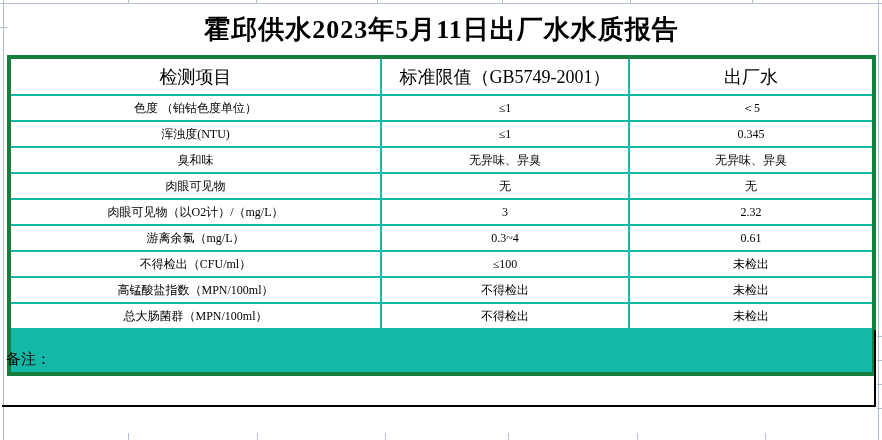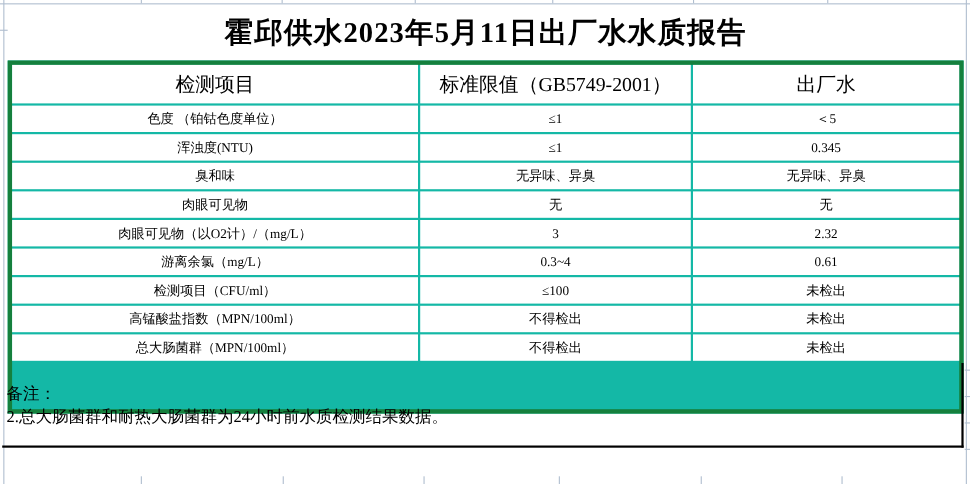--- a/index.html
+++ b/index.html
@@ -107,32 +107,31 @@
     <div class="cell">肉眼可见物（以O2计）/（mg/L）</div>
     <div class="cell">3</div>
     <div class="cell">2.32</div>
   </div>
   <div class="trow">
     <div class="cell">游离余氯（mg/L）</div>
     <div class="cell">0.3~4</div>
     <div class="cell">0.61</div>
   </div>
   <div class="trow">
-    <div class="cell">检测项目（CFU/ml）</div>
+    <div class="cell">不得检出（CFU/ml）</div>
     <div class="cell">≤100</div>
     <div class="cell">未检出</div>
   </div>
   <div class="trow">
     <div class="cell">高锰酸盐指数（MPN/100ml）</div>
     <div class="cell">不得检出</div>
     <div class="cell">未检出</div>
   </div>
   <div class="trow">
     <div class="cell">总大肠菌群（MPN/100ml）</div>
     <div class="cell">不得检出</div>
     <div class="cell">未检出</div>
   </div>
 </div>
 
 <div class="notes">
   <div class="note-line">备注：</div>
-  <div class="note-line">2.总大肠菌群和耐热大肠菌群为24小时前水质检测结果数据。</div>
 </div>
 
 </body></html>

